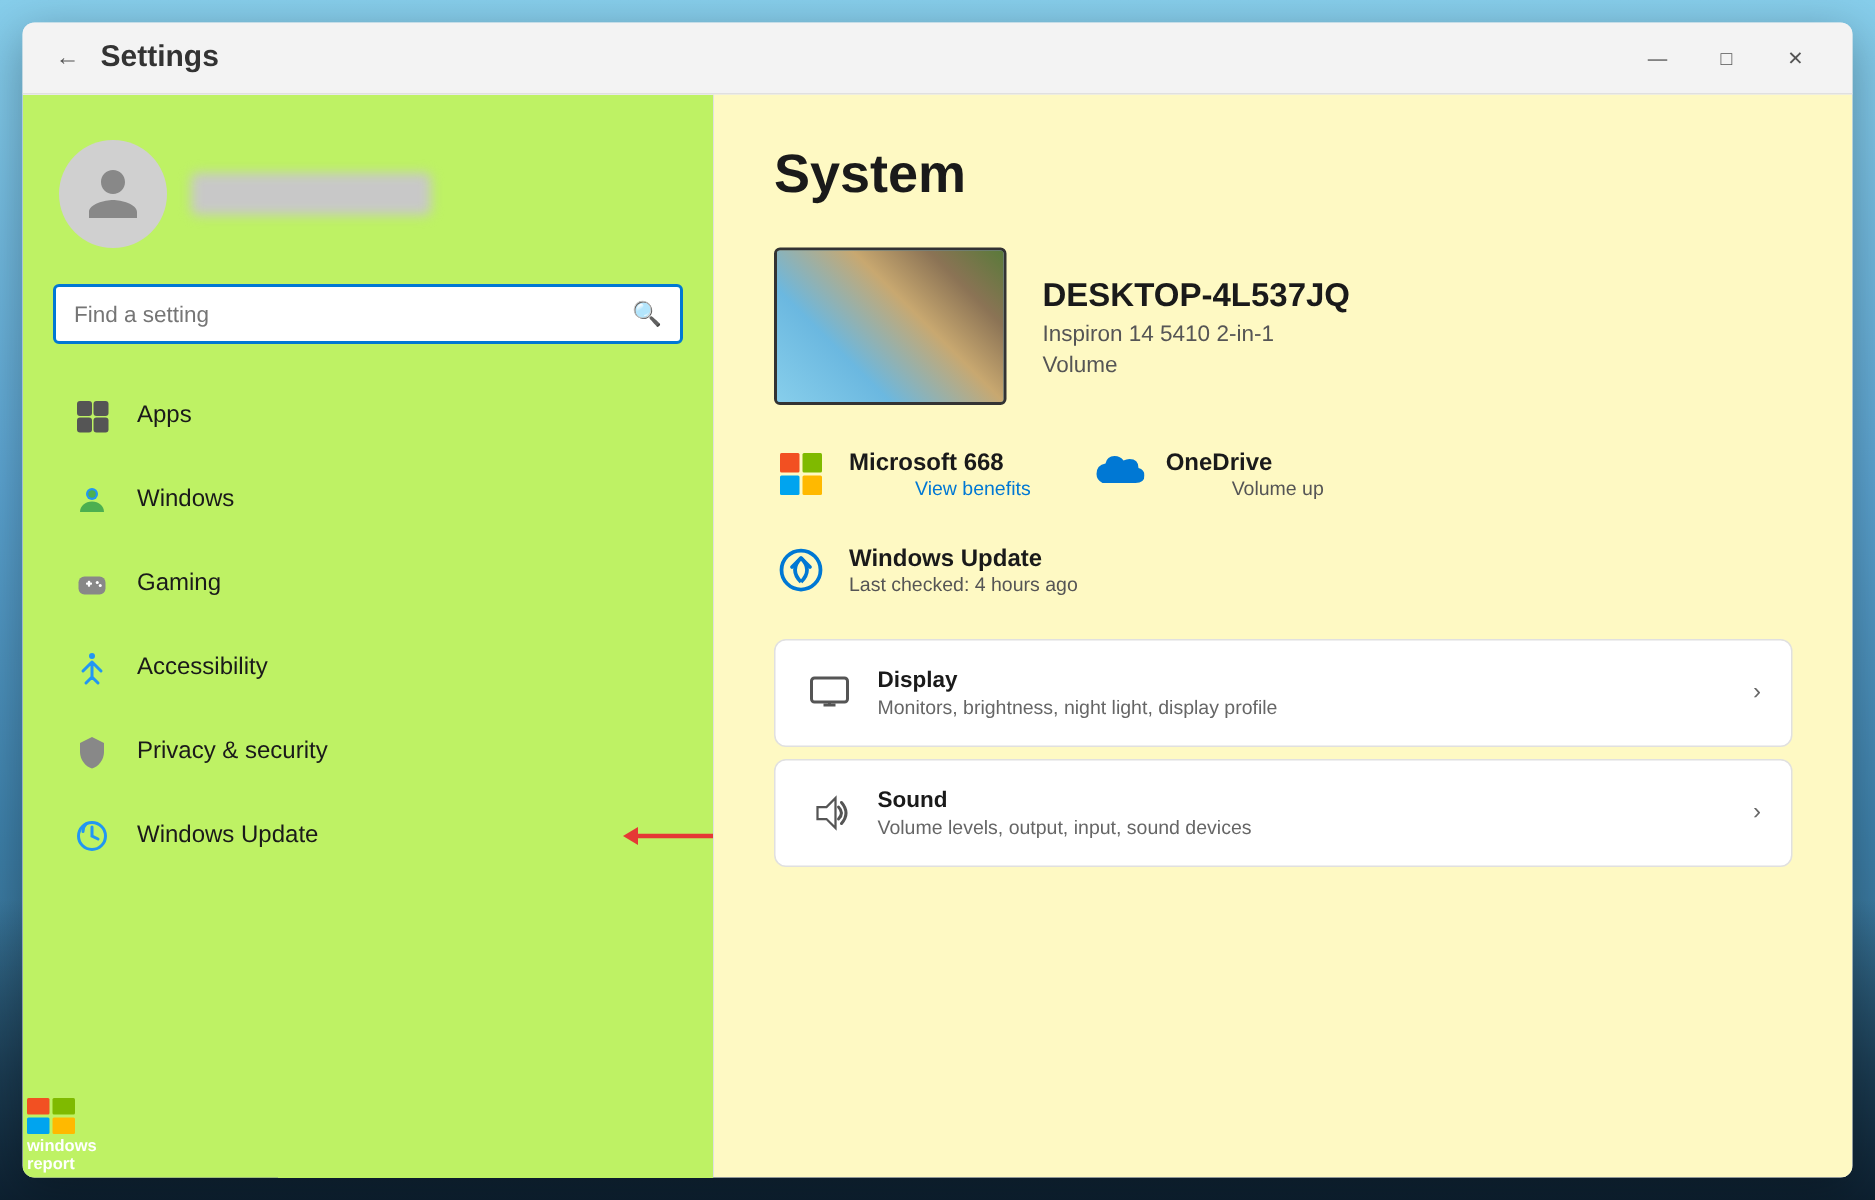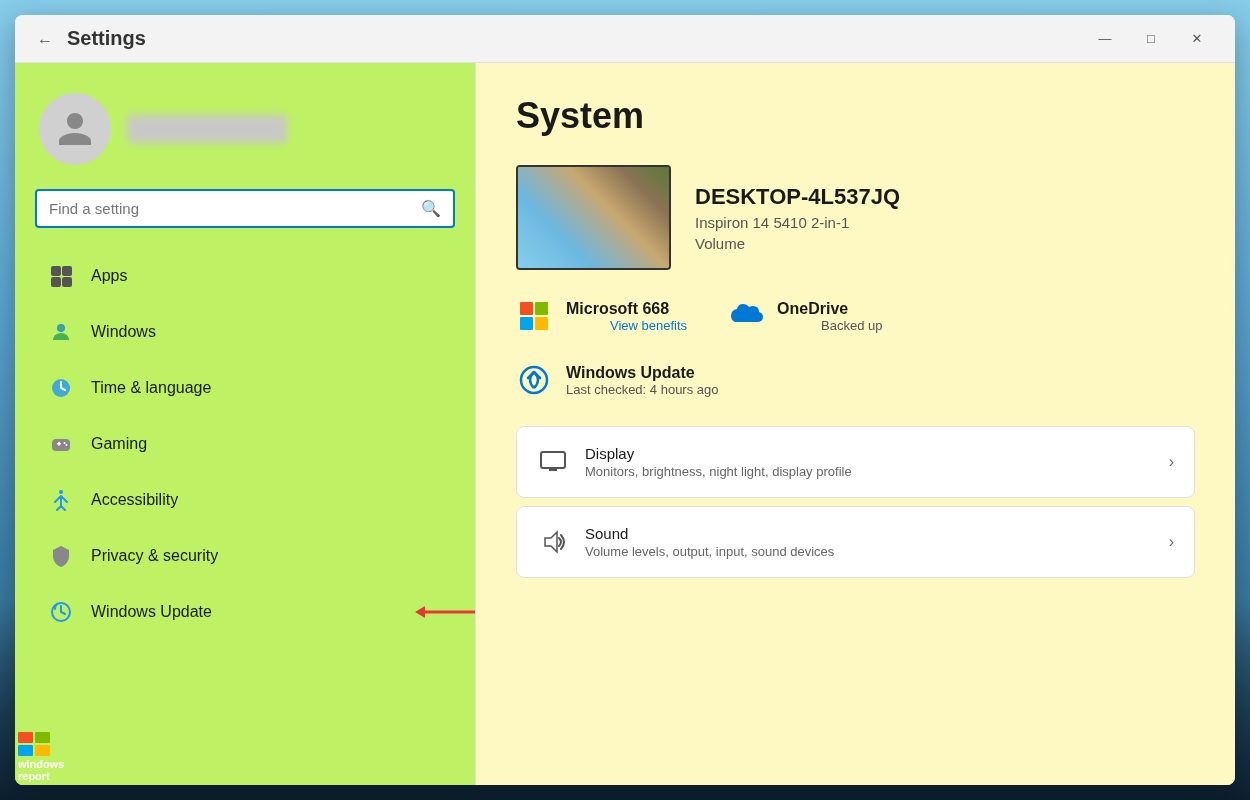--- a/index.html
+++ b/index.html
@@ -343,21 +343,21 @@
       flex-shrink: 0;
       color: #555;
     }
 
     .settings-card-info {
       flex: 1;
     }
 
     .settings-card-info h3 {
       font-size: 15px;
-      font-weight: 400;
+      font-weight: 700;
       color: #1a1a1a;
     }
 
     .settings-card-info p {
       font-size: 13px;
       color: #666;
       margin-top: 2px;
     }
 
     .settings-card-chevron {
@@ -474,29 +474,20 @@
           <div class="nav-item-icon">
             <svg width="24" height="24" viewBox="0 0 24 24">
               <circle cx="12" cy="8" r="4" fill="#2196F3"></circle>
               <circle cx="12" cy="8" r="2.5" fill="#4CAF50"></circle>
               <path d="M4 20c0-4 3.6-7 8-7s8 3 8 7" fill="#4CAF50"></path>
             </svg>
           </div>
           <span class="nav-item-label">Windows</span>
         </div>
 
-        <div class="nav-item">
-          <div class="nav-item-icon">
-            <svg width="24" height="24" viewBox="0 0 24 24">
-              <circle cx="12" cy="12" r="9" fill="#2196F3" opacity="0.8"></circle>
-              <path d="M12 6v6l4 2" stroke="white" stroke-width="2" fill="none" stroke-linecap="round"></path>
-            </svg>
-          </div>
-          <span class="nav-item-label">Time &amp; language</span>
-        </div>
 
         <div class="nav-item">
           <div class="nav-item-icon">
             <svg width="24" height="24" viewBox="0 0 24 24">
               <rect x="3" y="7" width="18" height="12" rx="4" fill="#888"></rect>
               <rect x="8" y="11" width="4" height="1.5" rx="0.5" fill="white"></rect>
               <rect x="9.25" y="9.75" width="1.5" height="4" rx="0.5" fill="white"></rect>
               <circle cx="15.5" cy="11" r="1" fill="white"></circle>
               <circle cx="17.5" cy="13" r="1" fill="white"></circle>
             </svg>
@@ -577,21 +568,21 @@
         </div>
 
         <div class="service-item">
           <div class="service-icon">
             <svg width="36" height="36" viewBox="0 0 36 36">
               <path d="M8 24 Q4 22 4 18 Q4 12 10 11 Q11 6 16 6 Q20 6 22 9 Q24 8 26 8 Q32 8 32 14 Q36 15 36 19 Q36 24 30 24 Z" fill="#0078D4"></path>
             </svg>
           </div>
           <div class="service-info">
             <h3>OneDrive</h3>
-            <p class="sub">Backed up</p>
+            <p class="sub">Volume up</p>
           </div>
         </div>
       </div>
 
       <div class="update-row">
         <div class="service-icon">
           <svg width="32" height="32" viewBox="0 0 32 32">
             <circle cx="16" cy="16" r="13" fill="none" stroke="#0078D4" stroke-width="2.5"></circle>
             <path d="M16 8 Q8 16 16 24" stroke="#0078D4" stroke-width="2.5" fill="none"></path>
             <path d="M16 8 Q24 16 16 24" stroke="#0078D4" stroke-width="2.5" fill="none"></path>

